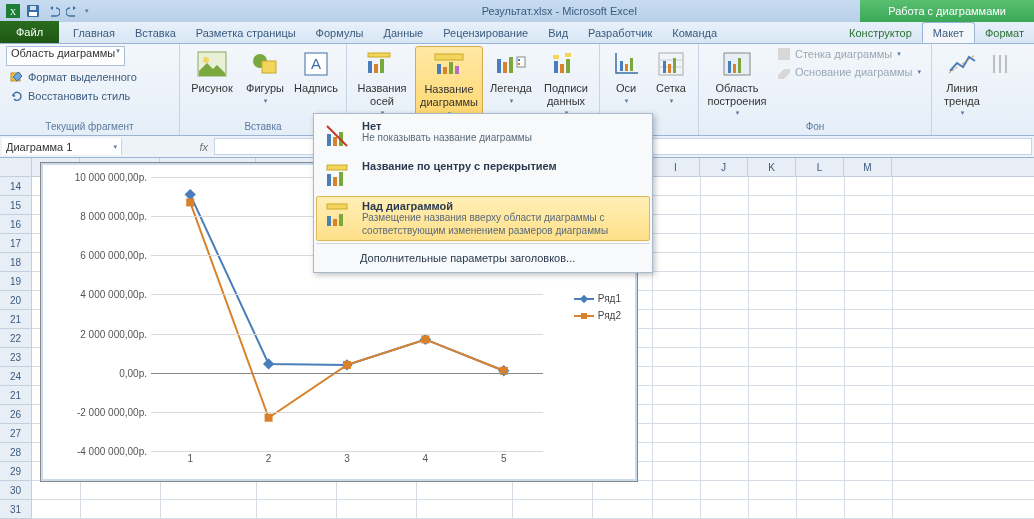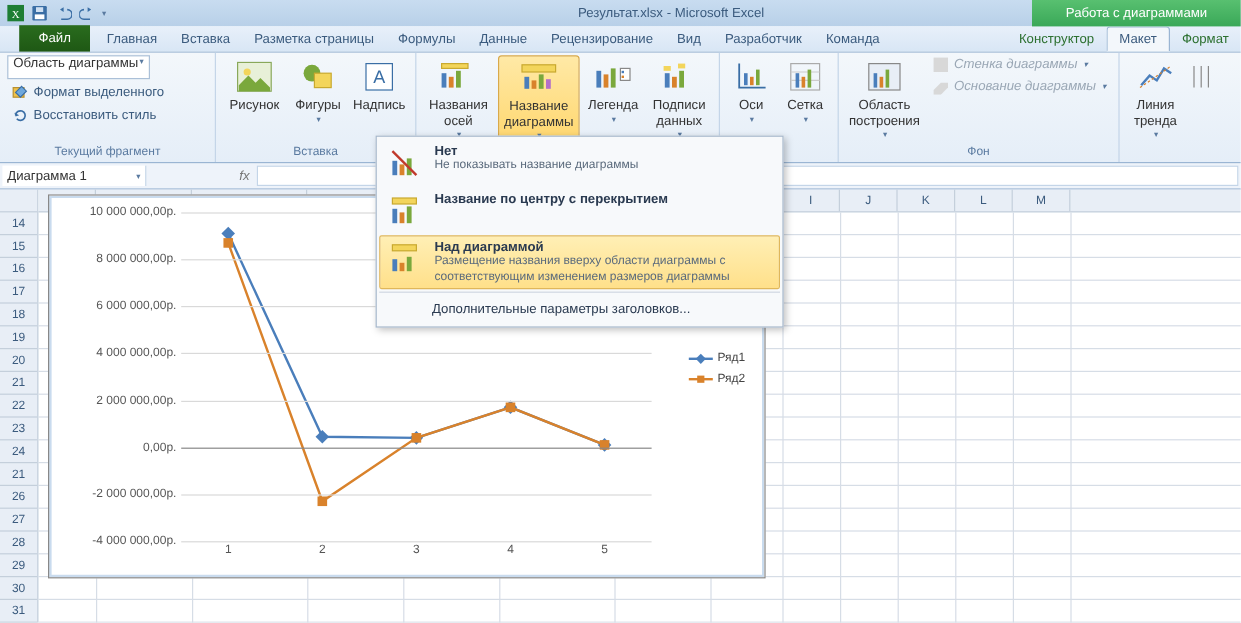--- a/index.html
+++ b/index.html
@@ -5,36 +5,36 @@
   html,body{margin:0;padding:0;font-family:"Segoe UI",Tahoma,sans-serif;font-size:11px;color:#333;background:#fff;overflow:hidden;}
   *{box-sizing:border-box;}
   .window{width:1034px;height:519px;position:relative;background:#fff;}
   
   .titlebar{height:22px;background:linear-gradient(#c8dcf0,#b8d0e8);display:flex;align-items:center;padding:0 4px;font-size:11px;}
   .qat{display:flex;align-items:center;gap:2px;}
   .qat-btn{width:18px;height:18px;display:flex;align-items:center;justify-content:center;border-radius:2px;}
   .title-text{flex:1;text-align:center;color:#3b5b7e;}
   .tools-tab{position:absolute;right:0;top:0;height:22px;background:linear-gradient(#58c070,#3aa858);color:#fff;padding:0 28px;display:flex;align-items:center;font-size:11px;border-radius:0 0 0 0;}
   
-  .tabs{height:22px;background:linear-gradient(#e8f0fa,#d8e6f5);border-bottom:1px solid #9ab5d3;display:flex;align-items:flex-end;padding-left:16px;}
+  .tabs{height:22px;background:linear-gradient(#e8f0fa,#d8e6f5);border-bottom:1px solid #9ab5d3;display:flex;align-items:flex-end;padding-left:0;}
   .file-tab{background:linear-gradient(#2a6c1e,#1e5814);color:#fff;height:22px;padding:0 16px;display:flex;align-items:center;border-radius:0;margin-right:4px;}
   .rtab{height:21px;padding:0 10px;display:flex;align-items:center;color:#3b5b7e;cursor:default;}
   .rtab.active{background:#f3f7fb;border:1px solid #9ab5d3;border-bottom:1px solid #f3f7fb;border-radius:3px 3px 0 0;margin-bottom:-1px;color:#3b5b7e;}
   .tools-sub{margin-left:auto;display:flex;}
   .tools-sub .rtab{color:#2c7030;}
   .tools-sub .rtab.active{color:#3b5b7e;}
   
   .ribbon{height:92px;background:linear-gradient(#f3f7fb,#e5eef8);border-bottom:1px solid #9ab5d3;display:flex;position:relative;}
   .group{border-right:1px solid #c4d5e8;padding:2px 6px 2px 6px;display:flex;flex-direction:column;height:100%;}
   .group-body{flex:1;display:flex;align-items:flex-start;gap:4px;}
   .group-label{text-align:center;font-size:10px;color:#5a7aa0;padding-bottom:1px;}
   .big-btn{display:flex;flex-direction:column;align-items:center;justify-content:flex-start;width:52px;padding:2px 2px 0;border-radius:3px;gap:2px;text-align:center;line-height:1.15;}
   .big-btn.pressed{background:linear-gradient(#ffe9a6,#ffd76f);border:1px solid #d9a94a;}
   .big-icon{width:32px;height:32px;display:flex;align-items:center;justify-content:center;}
-  .small-stack{display:flex;flex-direction:column;gap:2px;font-style:italic;}
+  .small-stack{display:flex;flex-direction:column;gap:2px;}
   .small-btn{display:flex;align-items:center;gap:4px;padding:1px 4px;border-radius:2px;color:#3b5b7e;}
   .small-btn.disabled{color:#9aa7b5;}
   .drop-ind{font-size:7px;margin-left:1px;color:#5a7aa0;}
   
   .sel-group{width:180px;}
   .sel-group .combo{height:20px;border:1px solid #abc0d8;background:#fff;display:flex;align-items:flex-start;padding:0 4px;justify-content:space-between;}
   
   .fbar{height:22px;border-bottom:1px solid #9ab5d3;display:flex;align-items:stretch;background:#eef3fa;}
   .namebox{width:120px;border-right:1px solid #c4d5e8;display:flex;align-items:center;padding:0 4px;background:#fff;margin:2px;justify-content:space-between;}
   .fx{width:90px;display:flex;align-items:center;justify-content:flex-end;color:#777;padding-right:6px;gap:6px;}

